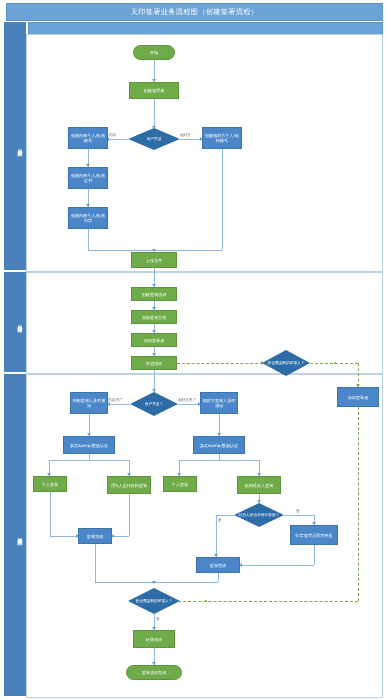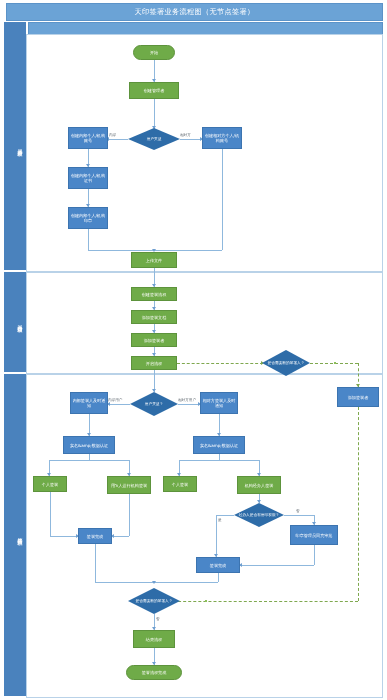--- a/index.html
+++ b/index.html
@@ -70,21 +70,21 @@
 
   .elabel{position:absolute;font-size:3.6px;color:#555e66;white-space:nowrap;}
   .ghandle{position:absolute;width:2.4px;height:2.4px;background:#8cbf5a;}
 </style>
 </head>
 <body>
 
 <div id="canvas">
 
   <div class="titlebar">
-    <span>天印签署业务流程图（无节点签署）</span>
+    <span>天印签署业务流程图（创建签署流程）</span>
   </div>
 
   <div class="lanetop" style="left:28px;top:22px;width:353px;height:12px;"></div>
   <div class="laneband" style="left:4px;top:22px;width:10px;height:248px;"></div>
   <div class="lanehead" style="left:14px;top:22px;width:12px;height:248px;">
     <span>用户准备阶段</span>
   </div>
   <div class="lanebody" style="left:26px;top:34px;width:355px;height:236px;"></div>
 
   <div class="laneband" style="left:4px;top:272px;width:10px;height:100px;"></div>

